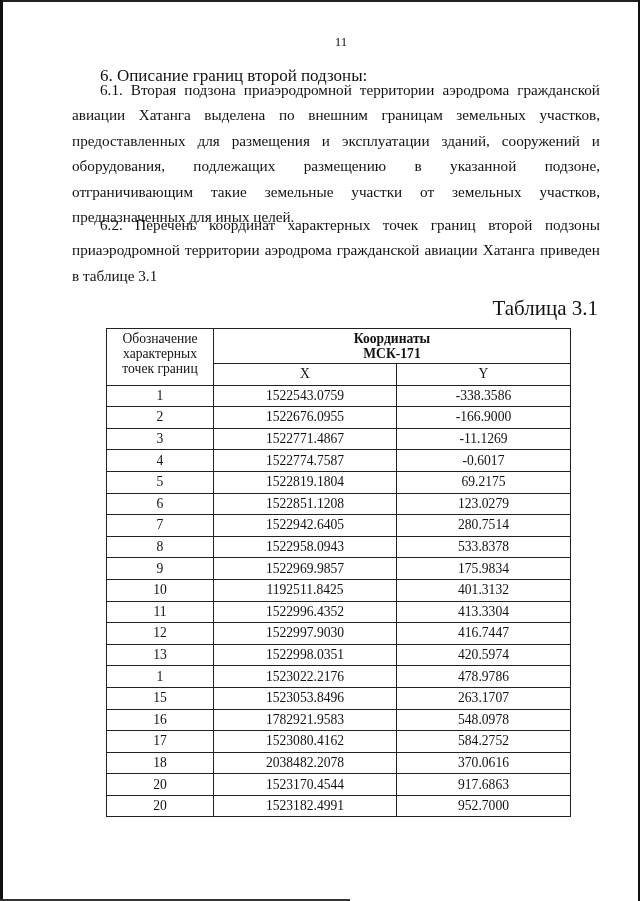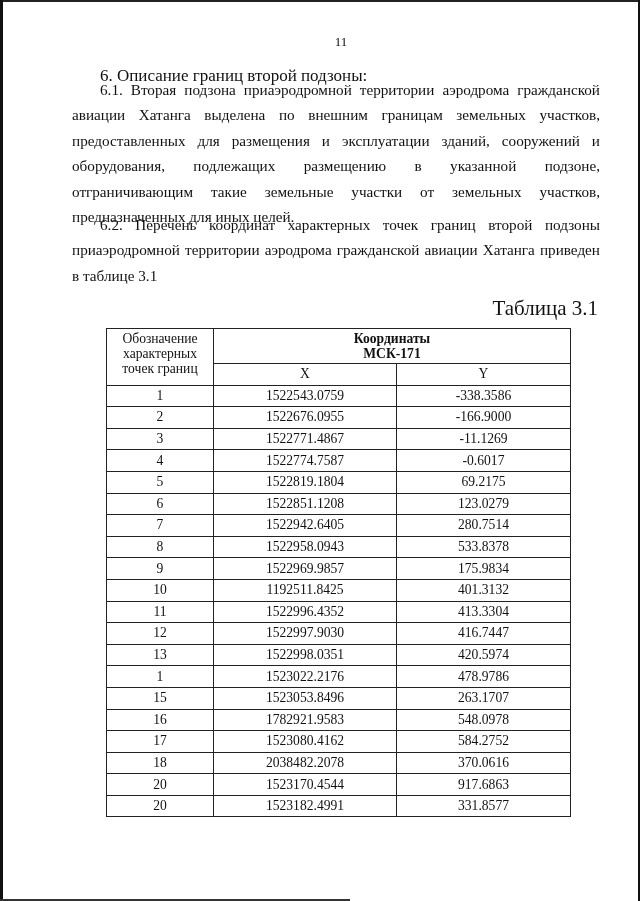--- a/index.html
+++ b/index.html
@@ -166,16 +166,16 @@
         <td>370.0616</td>
       </tr>
       <tr>
         <td>20</td>
         <td>1523170.4544</td>
         <td>917.6863</td>
       </tr>
       <tr>
         <td>20</td>
         <td>1523182.4991</td>
-        <td>331.8577</td>
+        <td>952.7000</td>
       </tr>
     </tbody>
 </table>
 
 </body></html>

